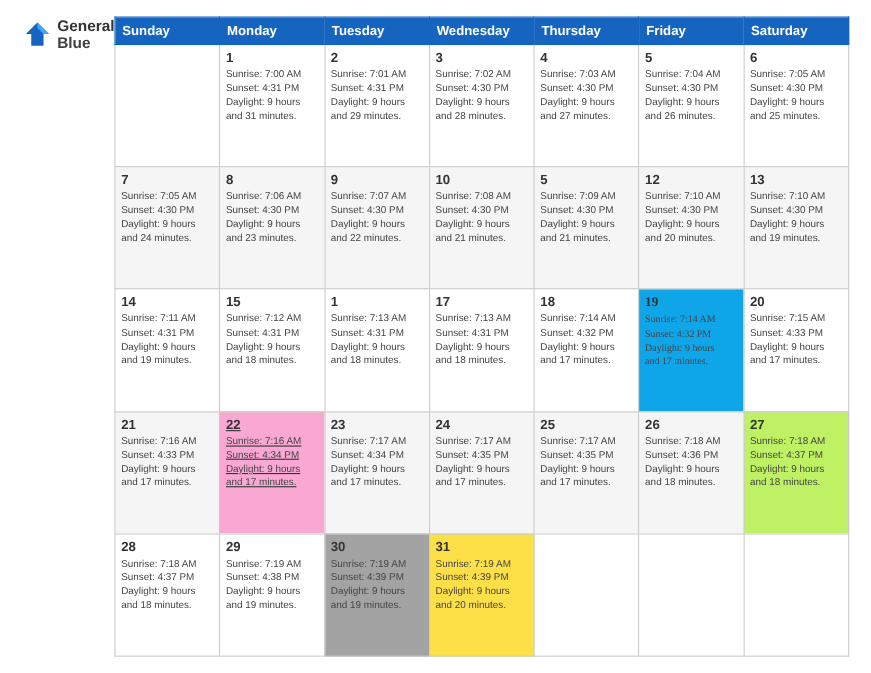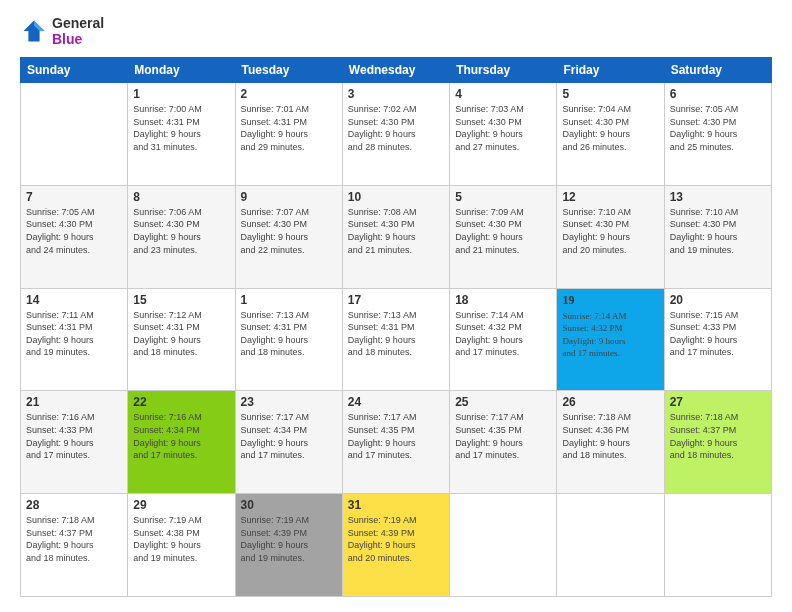--- a/index.html
+++ b/index.html
@@ -8,21 +8,21 @@
       height: 612px;
       font-family: Arial, sans-serif;
       background: #fff;
       overflow: hidden;
     }
     .page {
       width: 792px;
       height: 612px;
       padding: 15px 20px;
       display: flex;
-      flex-direction: column;
+      flex-direction: row;
     }
     .header {
       display: flex;
       justify-content: space-between;
       align-items: flex-start;
       margin-bottom: 10px;
     }
     .logo {
       display: flex;
       align-items: center;
@@ -92,21 +92,21 @@
 
 <div class="page">
   <div class="header">
     <div class="logo">
       <svg class="logo-icon" viewBox="0 0 40 40">
         <polygon points="20,5 35,20 28,20 28,35 12,35 12,20 5,20" fill="#1565C0"></polygon>
         <polygon points="20,5 35,20 28,20 20,12" fill="#42A5F5"></polygon>
       </svg>
       <div>
         <div style="font-size:14px; font-weight:bold; color:#333;">General</div>
-        <div style="font-size:14px; font-weight:bold; color:#a21caf;">Blue</div>
+        <div style="font-size:14px; font-weight:bold; color:#404040;">Blue</div>
       </div>
     </div>
     <div class="title-area">
       <div class="month-title"></div>
       <div class="location"></div>
     </div>
   </div>
 
   <table class="calendar">
     <thead>
@@ -269,21 +269,21 @@
           </td>
         </tr>
         <tr>
           <td style="background-color: rgb(245, 245, 245);">
             <span class="day-number">21</span>
             <div class="day-info" style="white-space: pre-line;">Sunrise: 7:16 AM
 Sunset: 4:33 PM
 Daylight: 9 hours
 and 17 minutes.</div>
           </td>
-          <td style="background-color: #84cc16;">
+          <td style="background-color: #f9a8d4; text-decoration: underline;">
             <span class="day-number">22</span>
             <div class="day-info" style="white-space: pre-line;">Sunrise: 7:16 AM
 Sunset: 4:34 PM
 Daylight: 9 hours
 and 17 minutes.</div>
           </td>
           <td style="background-color: rgb(245, 245, 245);">
             <span class="day-number">23</span>
             <div class="day-info" style="white-space: pre-line;">Sunrise: 7:17 AM
 Sunset: 4:34 PM

